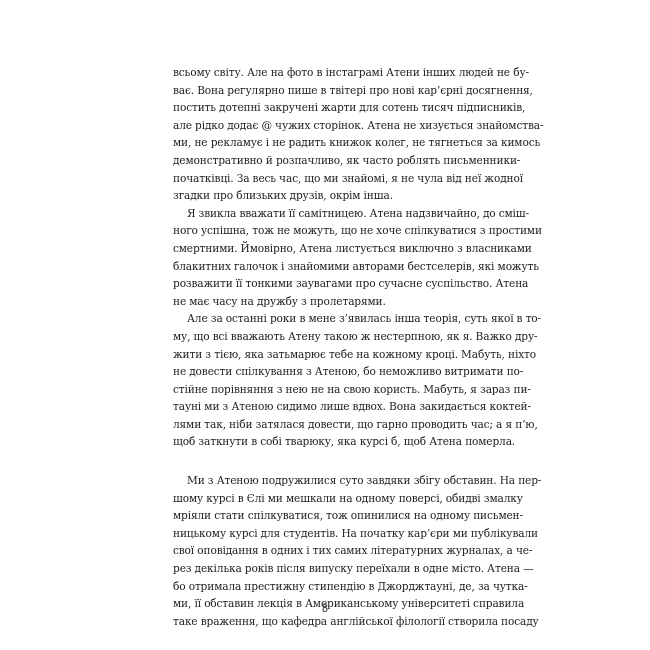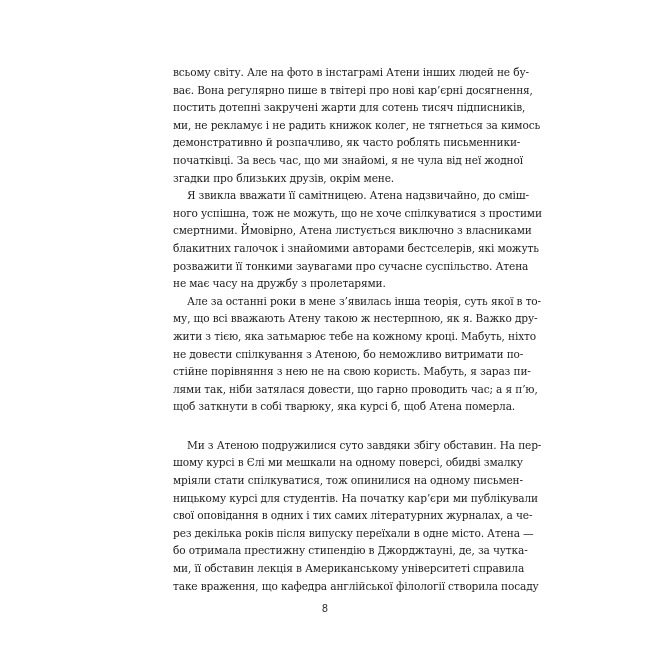--- a/index.html
+++ b/index.html
@@ -60,44 +60,46 @@
 </head>
 <body>
 
 <div class="page">
   <div class="text-block">
 
     <div>
       <span class="line">всьому світу. Але на фото в інстаграмі Атени інших людей не бу-</span>
       <span class="line">ває. Вона регулярно пише в твітері про нові кар’єрні досягнення,</span>
       <span class="line">постить дотепні закручені жарти для сотень тисяч підписників,</span>
+      <span class="line">але рідко додає @ чужих сторінок. Атена не хизується знайомства-</span>
       <span class="line">ми, не рекламує і не радить книжок колег, не тягнеться за кимось</span>
       <span class="line">демонстративно й розпачливо, як часто роблять письменники-</span>
       <span class="line">початківці. За весь час, що ми знайомі, я не чула від неї жодної</span>
-      <span class="line last">згадки про близьких друзів, окрім мене.</span>
+      <span class="line last">згадки про близьких друзів, окрім інша.</span>
     </div>
 
     <div>
       <span class="line indent">Я звикла вважати її самітницею. Атена надзвичайно, до сміш-</span>
       <span class="line">ного успішна, тож не можуть, що не хоче спілкуватися з простими</span>
       <span class="line">смертними. Ймовірно, Атена листується виключно з власниками</span>
       <span class="line">блакитних галочок і знайомими авторами бестселерів, які можуть</span>
       <span class="line">розважити її тонкими заувагами про сучасне суспільство. Атена</span>
       <span class="line last">не має часу на дружбу з пролетарями.</span>
     </div>
 
     <div>
       <span class="line indent">Але за останні роки в мене з’явилась інша теорія, суть якої в то-</span>
       <span class="line">му, що всі вважають Атену такою ж нестерпною, як я. Важко дру-</span>
       <span class="line">жити з тією, яка затьмарює тебе на кожному кроці. Мабуть, ніхто</span>
       <span class="line">не довести спілкування з Атеною, бо неможливо витримати по-</span>
       <span class="line">стійне порівняння з нею не на свою користь. Мабуть, я зараз пи-</span>
     </div>
 
     <div>
+      <span class="line">тауні ми з Атеною сидимо лише вдвох. Вона закидається коктей-</span>
       <span class="line">лями так, ніби затялася довести, що гарно проводить час; а я п’ю,</span>
       <span class="line">щоб заткнути в собі тварюку, яка курсі б, щоб Атена померла.</span>
     </div>
 
     <div class="section-gap"></div>
 
     <div>
       <span class="line indent">Ми з Атеною подружилися суто завдяки збігу обставин. На пер-</span>
       <span class="line">шому курсі в Єлі ми мешкали на одному поверсі, обидві змалку</span>
       <span class="line">мріяли стати спілкуватися, тож опинилися на одному письмен-</span>

